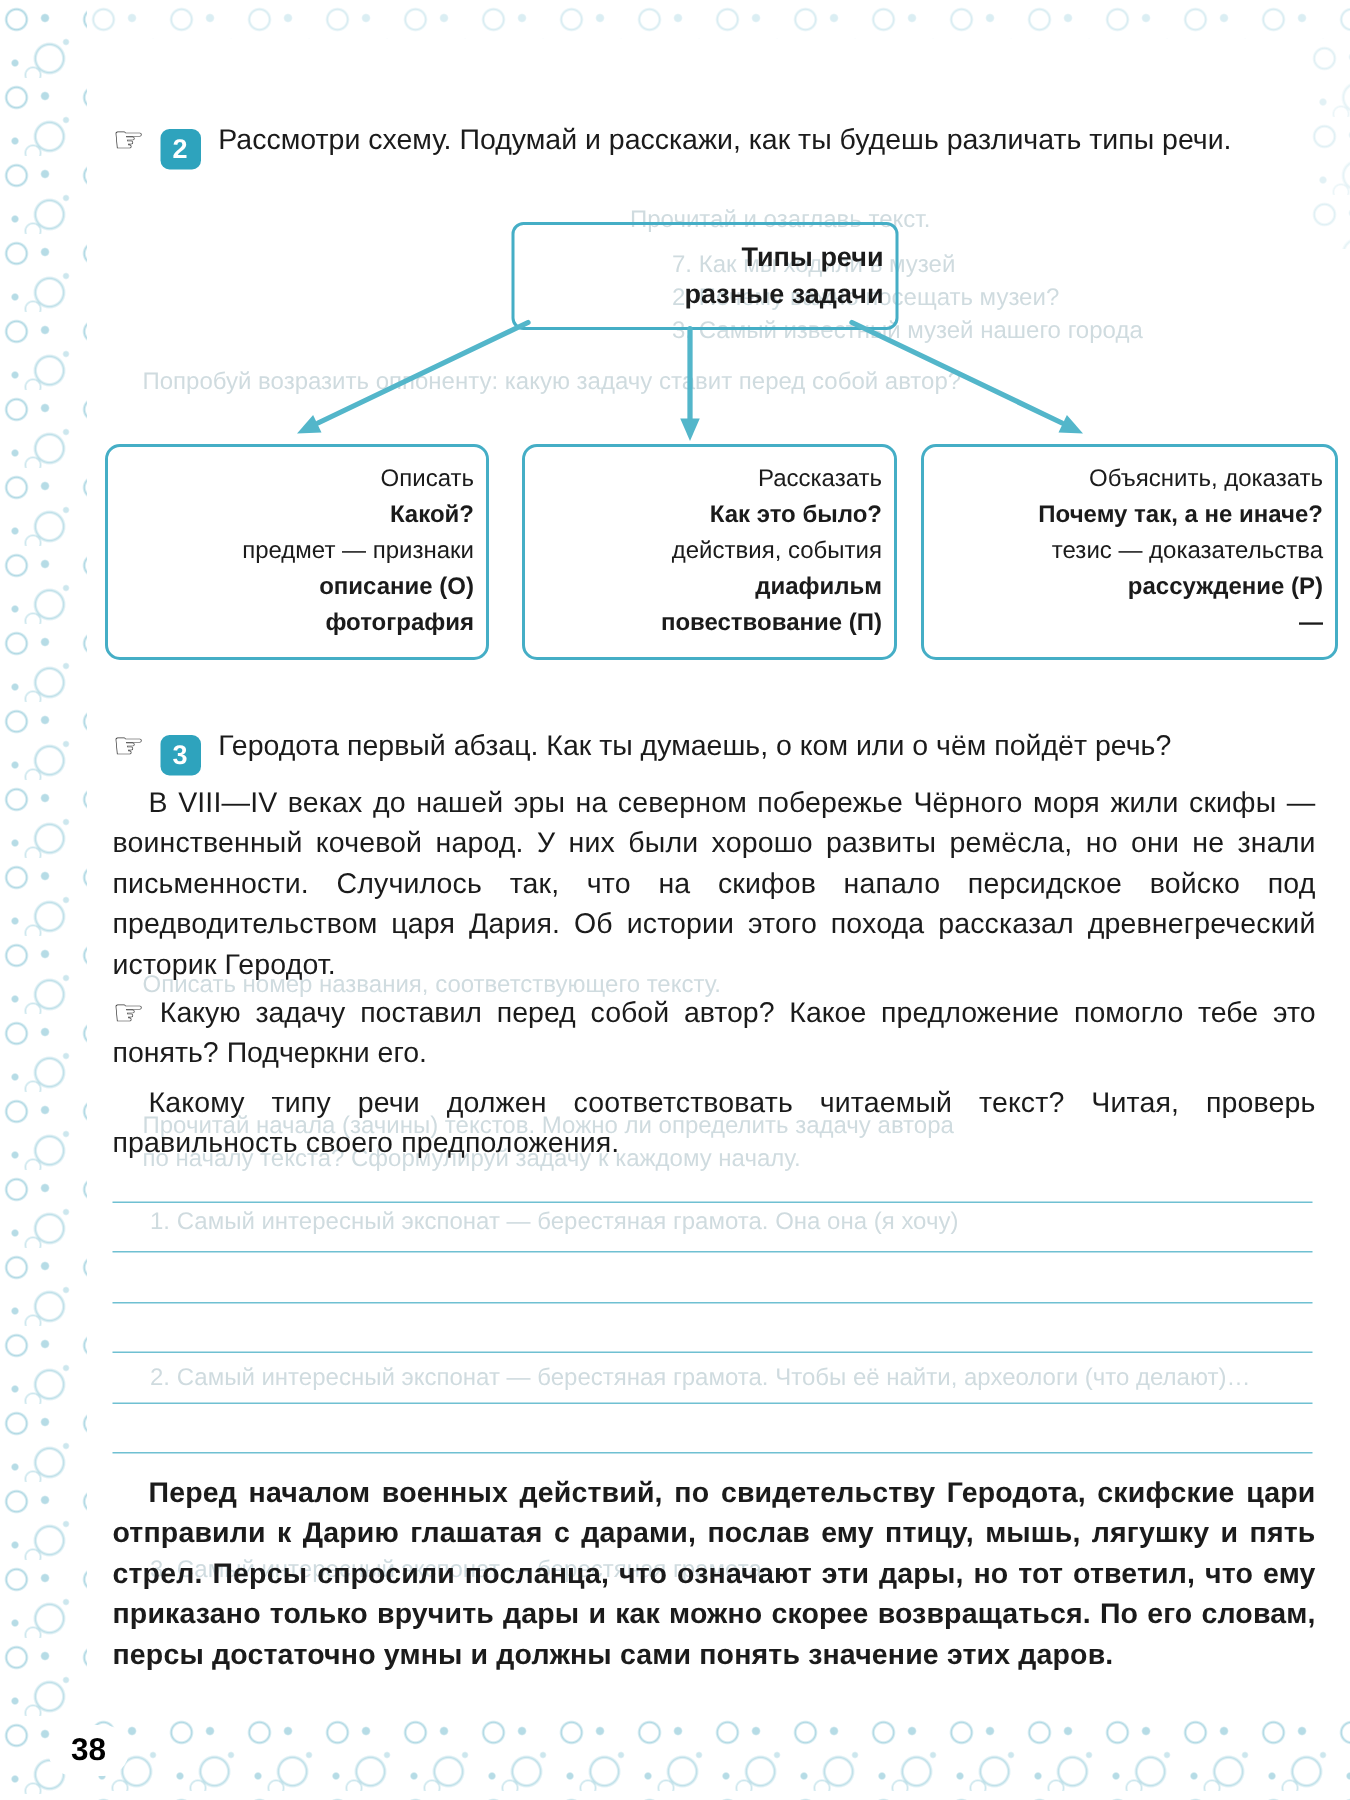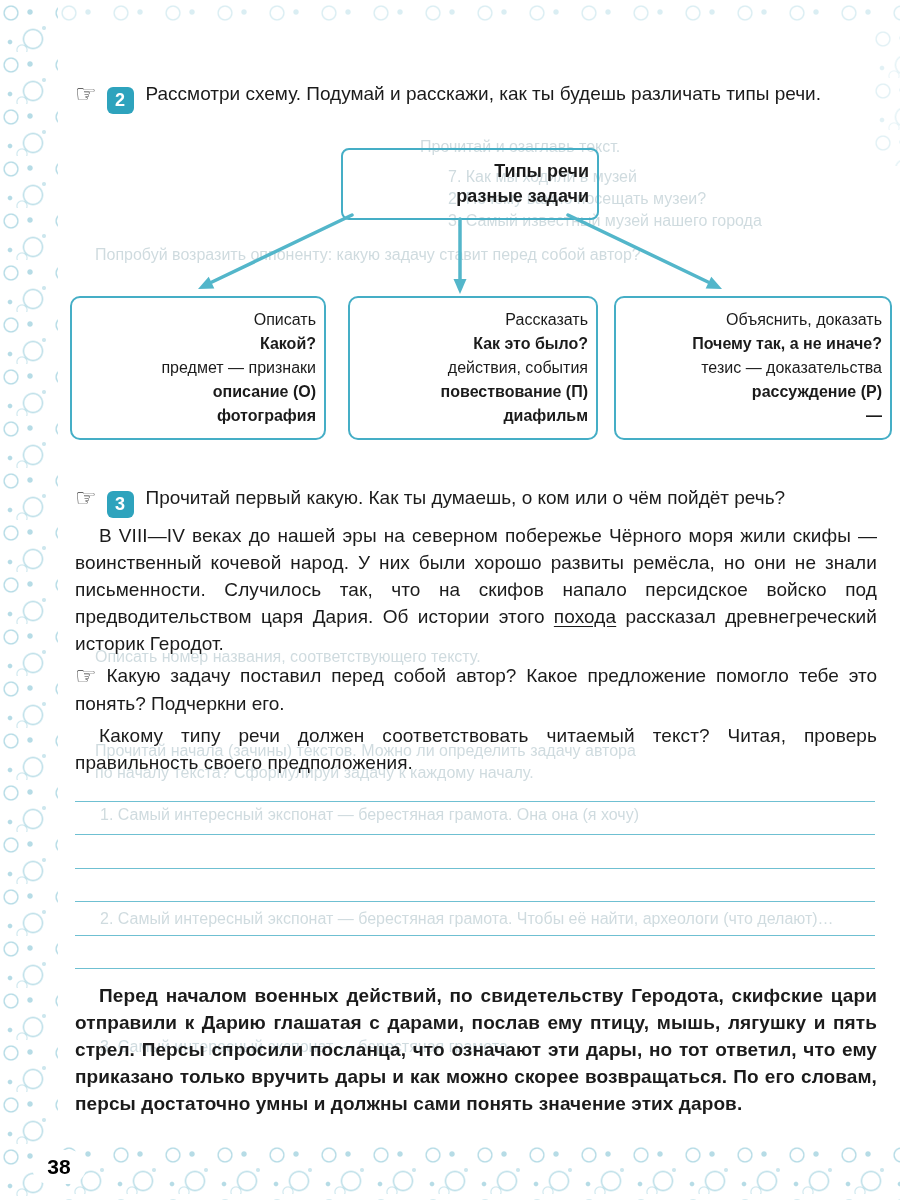--- a/index.html
+++ b/index.html
@@ -55,21 +55,21 @@
   .topbox{font-weight:bold;font-size:18px;line-height:25px;padding:9px 8px;border-radius:8px;}
   .task{}
   .b{font-weight:bold;}
 
   .arrows{position:absolute;left:0;top:0;z-index:2;}
 
   .para{
     position:absolute;left:75px;width:802px;z-index:2;margin:0;
     font-size:19px;line-height:27px;text-align:justify;text-indent:24px;letter-spacing:0.1px;
   }
-  .u{text-decoration:underline;text-underline-offset:3px;margin-top:29px;}
+  .u{text-underline-offset:3px;margin-top:29px;}
   .bold-para{font-weight:bold;}
 
   .rule{position:absolute;left:75px;width:800px;height:0;border-top:1.6px solid #6fc0d2;z-index:2;}
 </style>
 </head>
 <body>
 
 <div class="page">
 
   <div class="deco deco-left"></div>
@@ -116,34 +116,34 @@
     <div class="b">Какой?</div>
     <div>предмет — признаки</div>
     <div class="b">описание (О)</div>
     <div class="b">фотография</div>
   </div>
 
   <div class="dbox" style="left:348px;top:296px;width:230px">
     <div class="task">Рассказать</div>
     <div class="b">Как это было?</div>
     <div>действия, события</div>
+    <div class="b">диафильм</div>
     <div class="b">повествование (П)</div>
-    <div class="b">диафильм</div>
   </div>
 
   <div class="dbox" style="left:614px;top:296px;width:258px">
     <div class="task">Объяснить, доказать</div>
     <div class="b">Почему так, а не иначе?</div>
     <div>тезис — доказательства</div>
     <div class="b">рассуждение (Р)</div>
     <div class="b">—</div>
   </div>
 
   <div class="ex-header" style="top:484px">
-    <span class="hand">☞</span><span class="num-badge">3</span><span>Прочитай первый какую. Как ты думаешь, о ком или о чём пойдёт речь?</span>
+    <span class="hand">☞</span><span class="num-badge">3</span><span>Геродота первый абзац. Как ты думаешь, о ком или о чём пойдёт речь?</span>
   </div>
 
   <p class="para" style="top:522px"><span>В VIII—IV веках до нашей эры на северном побережье Чёрного моря жили скифы — воинственный кочевой народ. У них были хорошо развиты ремёсла, но они не знали письменности. Случилось так, что на скифов напало персидское войско под предводительством царя Дария. Об истории этого </span><span class="u">похода</span><span> рассказал древнегреческий историк Геродот.</span></p>
 
   <div class="ex-header" style="top:662px">
     <span class="hand">☞</span><span>Какую задачу поставил перед собой автор? Какое предложение помогло тебе это понять? Подчеркни его.</span>
   </div>
 
   <p class="para" style="top:722px">Какому типу речи должен соответствовать читаемый текст? Читая, проверь правильность своего предположения.</p>
 

